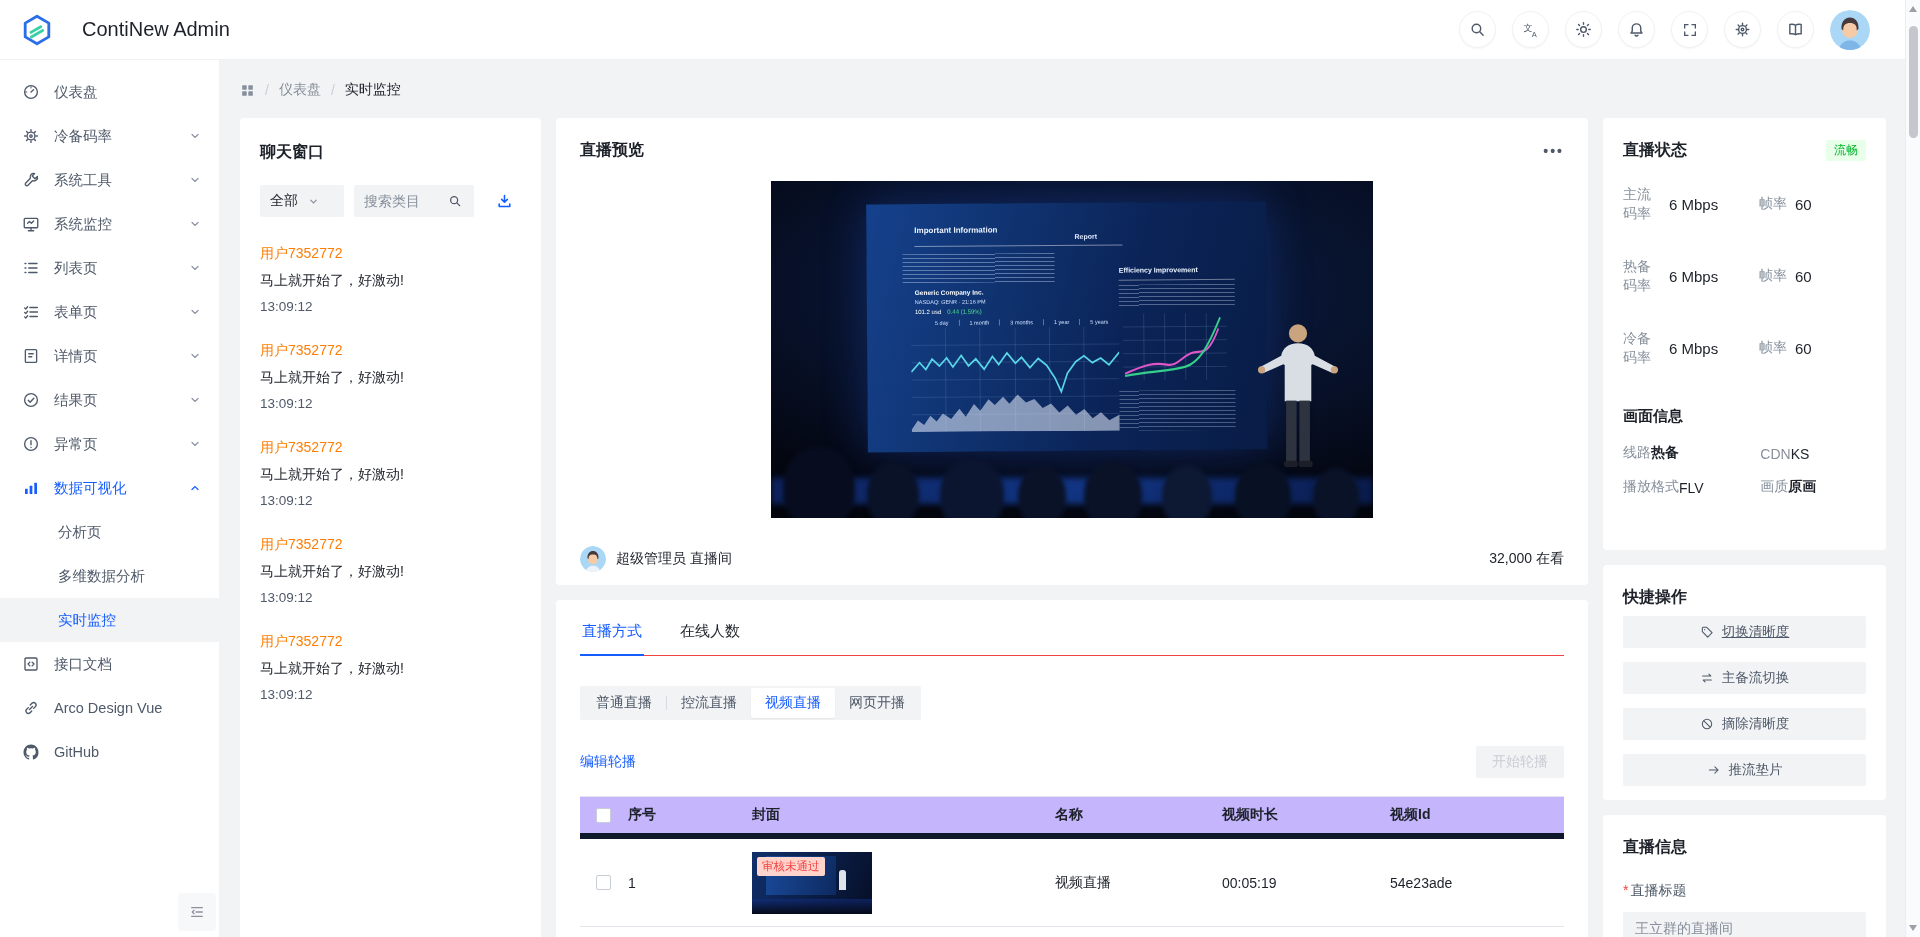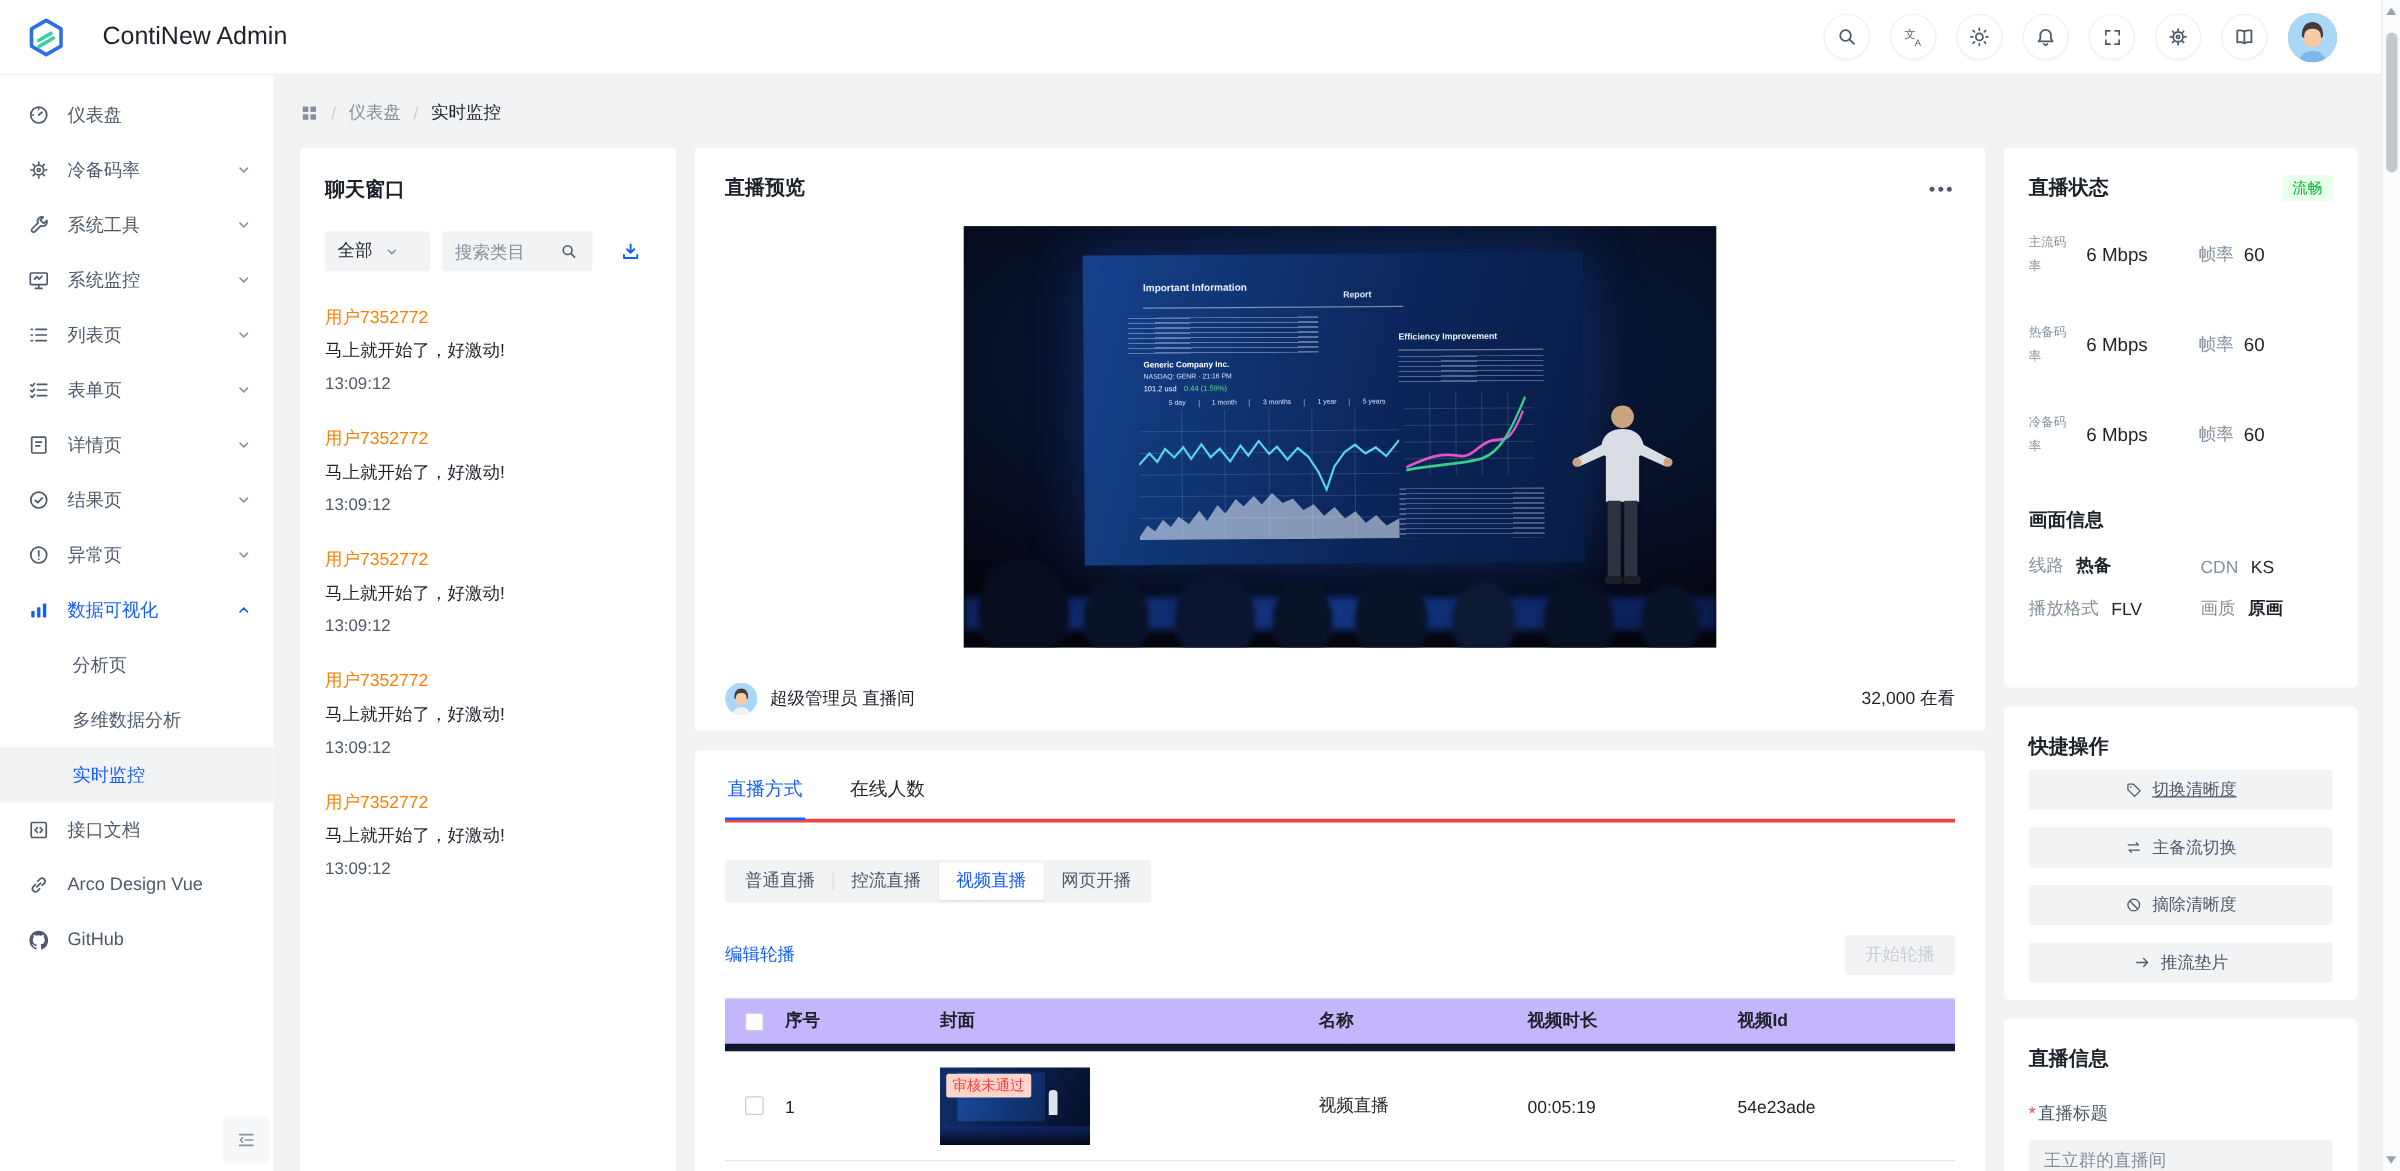--- a/index.html
+++ b/index.html
@@ -106,21 +106,21 @@
   .audience i:nth-child(7){ left:65%; bottom:-7%; width:50px; height:60px; background:#0d1833;}
   .audience i:nth-child(8){ left:77%; bottom:-9%; width:56px; height:64px; background:#081023;}
   .audience i:nth-child(9){ left:90%; bottom:-6%; width:46px; height:56px;}
   .live-foot { display:flex; align-items:center; margin-top:28px; }
   .live-foot .s-avatar { width:26px; height:26px; border-radius:50%; overflow:hidden; flex:none; }
   .live-foot .s-name { margin-left:10px; font-size:14px; color:#1d2129; }
   .live-foot .viewers { margin-left:auto; font-size:14px; color:#1d2129; }
 
   
   .tabs-card { padding:22px 24px; height:480px; }
-  .tabs { display:flex; gap:34px; border-bottom:3px solid #ef4444; }
+  .tabs { display:flex; gap:34px; border-bottom:1px solid #ef4444; }
   .tab { padding:0 2px 14px; font-size:15px; color:#1d2129; position:relative; cursor:pointer; }
   .tab.active { color:#165dff; }
   .tab.active::after { content:''; position:absolute; left:0; right:0; bottom:-1px; height:2px; background:#165dff; }
   .seg-group { display:inline-flex; background:#f2f3f5; border-radius:2px; padding:2px; margin-top:30px; }
   .seg { height:30px; display:flex; align-items:center; padding:0 14px; font-size:14px; color:#4e5969;
     cursor:pointer; position:relative; }
   .seg-div { width:1px; height:14px; background:#d8dbe0; align-self:center; }
   .seg.active { background:#fff; color:#165dff; border-radius:2px; box-shadow:0 1px 2px rgba(0,0,0,.06); }
   .carousel-row { display:flex; align-items:center; justify-content:space-between; margin-top:26px; }
   .link-btn { color:#165dff; font-size:14px; cursor:pointer;text-align:right; }
@@ -143,27 +143,27 @@
     background:linear-gradient(180deg, rgba(20,50,140,.5), #050a18); }
   .audit-tag { position:absolute; left:5px; top:5px; background:#ffd4cc; color:#f53f3f;
     font-size:11.5px; padding:2px 5px; border-radius:2px; }
 
   
   .right-col { width:283px; display:flex; flex-direction:column; gap:15px; flex:none; }
   .status-card { padding:22px 20px; height:432px; }
   .status-head { display:flex; align-items:center; justify-content:space-between; }
   .badge-green { background:#e8ffea; color:#00b42a; font-size:12px; padding:2px 8px; border-radius:2px; }
   .stat-row { display:grid; grid-template-columns:36px 100px 1fr; align-items:center; margin-top:14px; min-height:58px; }
-  .stat-label { color:#86909c; font-size:10px; line-height:19px; word-break:break-all; }
+  .stat-label { color:#86909c; font-size:14px; line-height:19px; word-break:break-all; }
   .stat-value { font-size:15px; color:#1d2129; padding-left:10px; }
   .stat-fps { display:flex; gap:8px; font-size:14px; align-items:center; }
   .stat-fps .k { color:#86909c; } .stat-fps .v { color:#1d2129; font-size:15px; }
   .sec-title { font-size:15px; font-weight:700; color:#1d2129; margin-top:30px; }
   .info-grid { display:grid; grid-template-columns:1.3fr 1fr; row-gap:16px; margin-top:18px; }
-  .info-pair { display:flex; gap:10px; font-size:14px; align-items:center; }
+  .info-pair { display:flex; font-size:14px; align-items:flex-end; }
   .info-pair .k { color:#86909c; flex:none; }
   .info-pair .v { color:#1d2129; font-weight:500; }
   .info-pair .v.strong { font-weight:700; }
   .quick-card { padding:22px 20px; height:235px; }
   .qbtn { width:100%; height:32px; margin-top:14px; background:#f2f3f5; border:0; border-radius:2px;
     color:#4e5969; font-size:13.5px; font-family:inherit; display:flex; align-items:center; justify-content:center;
     gap:8px; cursor:pointer; }
   .qbtn:first-of-type { margin-top:8px;text-decoration:underline; }
   .liveinfo-card { padding:22px 20px; height:140px; }
   .field-label { margin-top:24px; font-size:14px; color:#4e5969; }

